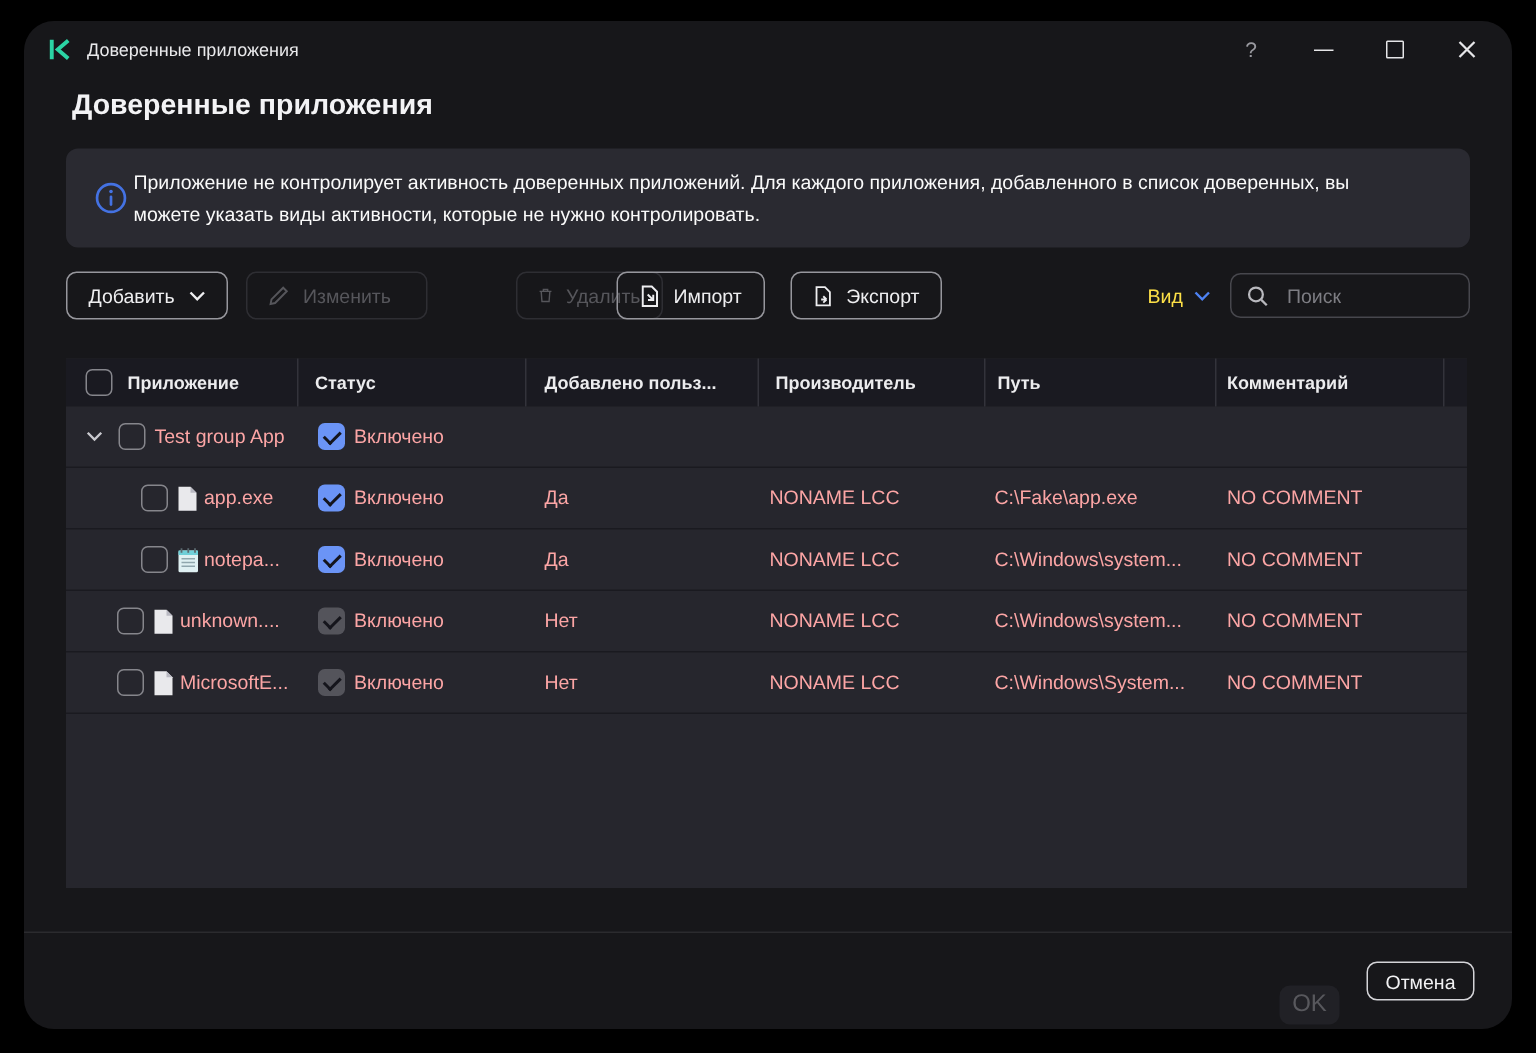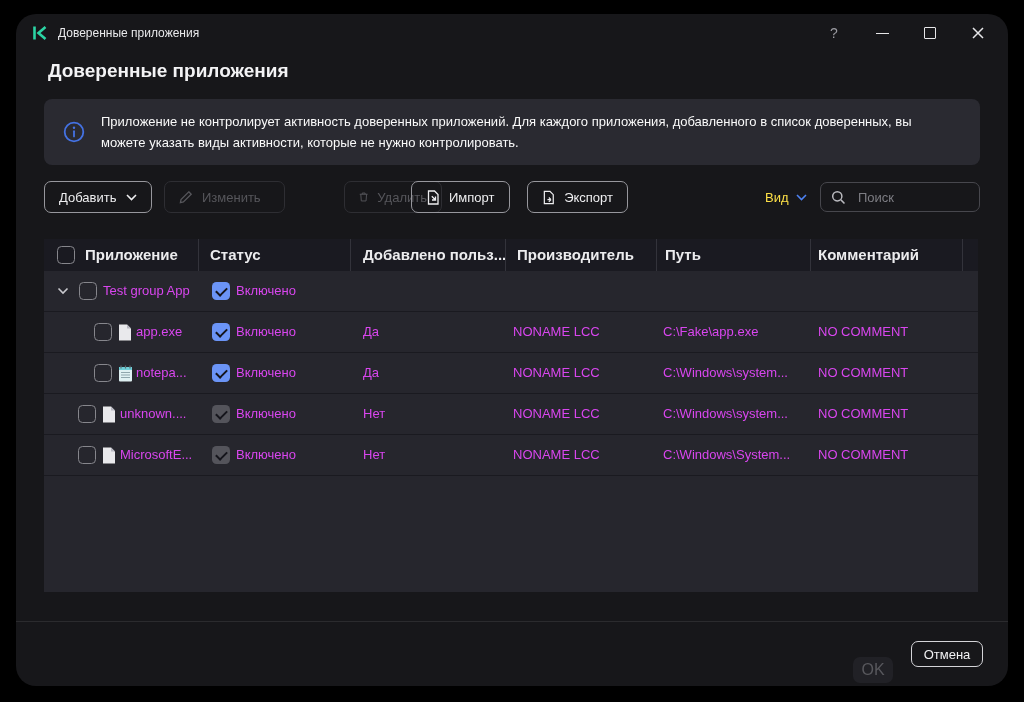--- a/index.html
+++ b/index.html
@@ -18,21 +18,21 @@
   .min-glyph { display:block; width:13px; border-top:1.6px solid #e6e6e8; }
   .max-glyph { display:block; width:12px; height:12px; border:1.6px solid #e6e6e8; border-radius:1px; }
 
   
   .page-title { position:absolute; left:32px; top:46px; font-size:19px; font-weight:bold; color:#f3f3f5; }
 
   
   .banner { position:absolute; left:28px; top:85px; width:936px; height:66px; background:#2a2a31;
             border-radius:8px; display:flex; align-items:center; }
   .banner-icon { margin-left:19px; flex:0 0 auto; }
-  .banner-text { margin-left:16px; width:856px; font-size:13px; line-height:21px; color:#fafafa; }
+  .banner-text { margin-left:4px; width:856px; font-size:13px; line-height:21px; color:#fafafa; }
 
   
   .tb-btn { position:absolute; top:167px; height:32px; border-radius:7px; display:inline-flex;
             align-items:center; gap:9px; padding:0 14px; font-size:13px; background:transparent; }
   .btn-on  { border:1px solid #97979d; color:#eeeef0; }
   .btn-off { border:1px solid #2e2e33; color:#56565b; }
   .btn-add { left:28px; width:108px; justify-content:space-between; }
   .btn-edit { left:148px; width:121px; }
   .btn-del { left:281px; width:98px;margin-left:47px; }
   .btn-import { left:395px; width:99px; }
@@ -40,24 +40,24 @@
   .view-ctl { position:absolute; left:749px; top:167px; height:32px; display:flex; align-items:center;
               gap:7px; color:#fde047; font-size:13px; }
   .search-box { position:absolute; left:804px; top:168px; width:160px; height:30px; border:1px solid #47474d;
                 border-radius:7px; display:flex; align-items:center; padding:0 10px; gap:12px; }
   .search-box input { flex:1; min-width:0; background:transparent; border:none; outline:none;
                       font-size:13px; color:#e8e8ea; font-family:"Liberation Sans",sans-serif; }
   .search-box input::placeholder { color:#7d7d83; }
 
   
   .table { position:absolute; left:28px; top:225px; width:934px; height:353px; background:#26262d; }
-  .thead { position:relative; height:32px; background:#1a1a21; font-size:15px; font-weight:bold; color:#ececee; }
+  .thead { position:relative; height:32px; background:#1a1a21; font-size:12px; font-weight:bold; color:#ececee; }
   .thead .sep { position:absolute; top:0; bottom:0; width:1px; background:#33333b; }
   .hlabel { position:absolute; top:0; line-height:32px; white-space:nowrap; }
-  .trow { position:relative; height:41px; border-bottom:1px solid #1a1a20; font-size:13px; color:#d946ef; }
+  .trow { position:relative; height:41px; border-bottom:1px solid #1a1a20; font-size:13px; color:#fca5a5; }
   .cell { position:absolute; top:0; line-height:40px; white-space:nowrap; }
 
   .cb { position:absolute; width:18px; height:18px; border-radius:4.5px; }
   .cb-empty { border:1.5px solid #86868c; background:transparent; }
   .cb-blue { background:#6b94f6; }
   .cb-gray { background:#54545b; }
   .cb-blue::after, .cb-gray::after { content:""; position:absolute; left:4px; top:4.5px; width:9px; height:5px;
         border-left:2px solid #15151c; border-bottom:2px solid #15151c; transform:rotate(-45deg); }
 
   .row-cb { top:11px; }

